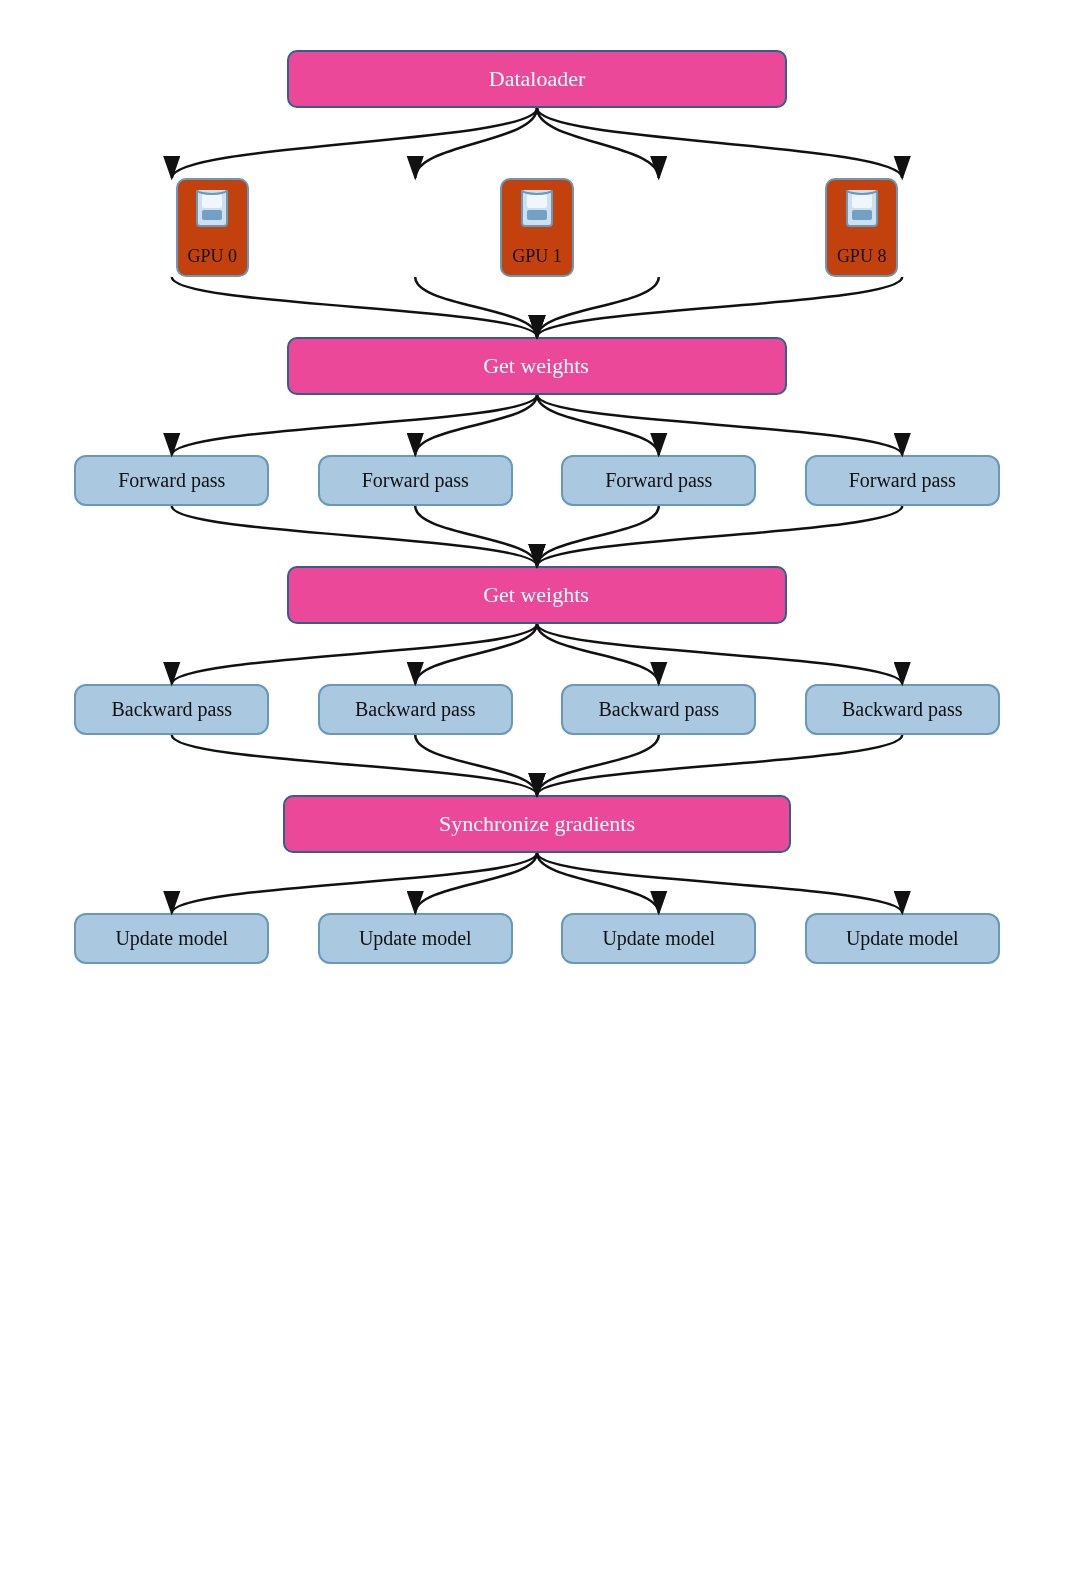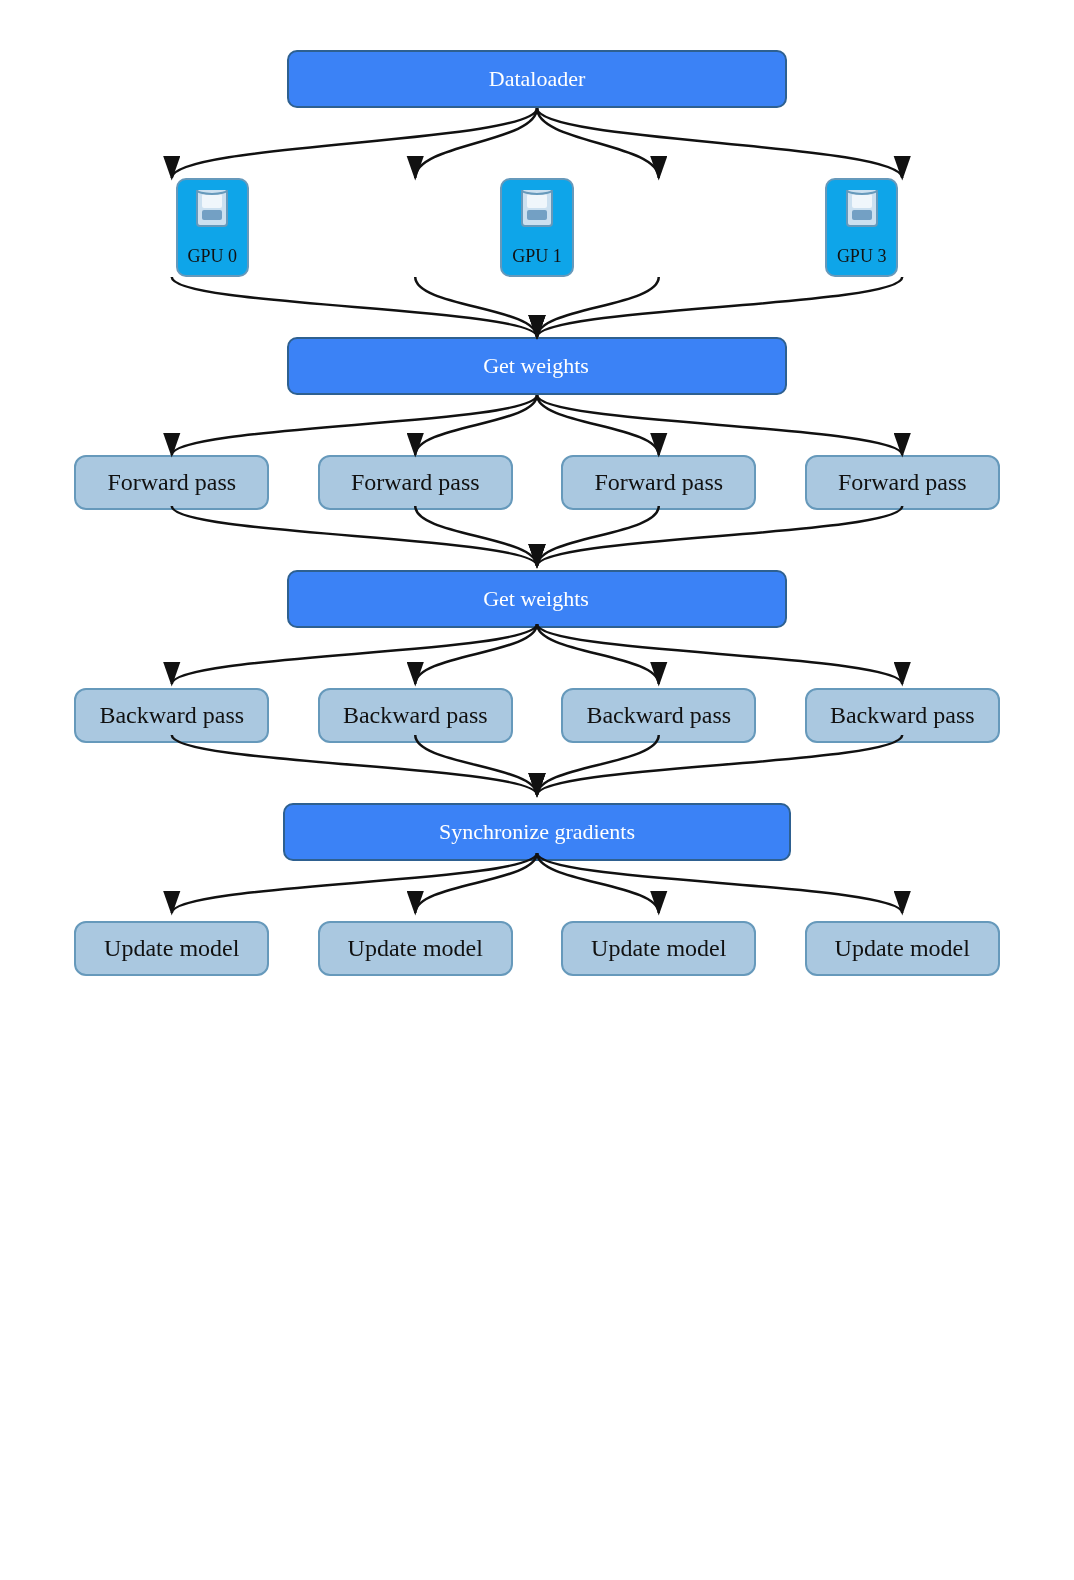--- a/index.html
+++ b/index.html
@@ -17,39 +17,39 @@
       position: relative;
       display: flex;
       flex-direction: column;
       align-items: center;
       padding: 30px 20px 40px;
       gap: 0;
     }
 
     
     .box-dark {
-      background: #3b82f6;
+      background: #ec4899;
       border: 2px solid #2e6090;
       border-radius: 10px;
       color: #fff;
       font-size: 22px;
       text-align: center;
       padding: 14px 30px;
     }
     .box-light {
       background: #aac8e0;
       border: 2px solid #6699bb;
       border-radius: 12px;
       color: #111;
-      font-size: 24px;
+      font-size: 20px;
       text-align: center;
       padding: 12px 18px;
     }
     .box-gpu {
-      background: #0ea5e9;
+      background: #c2410c;
       border: 2px solid #6699bb;
       border-radius: 10px;
       color: #111;
       font-size: 18px;
       text-align: center;
       padding: 10px 10px 8px;
       display: flex;
       flex-direction: column;
       align-items: center;
       gap: 6px;
@@ -173,21 +173,21 @@
       </div>
     </div>
     <div class="gpu-item">
       <div class="box-gpu">
         <svg width="38" height="50">
           <rect x="4" y="0" width="30" height="36" rx="3" fill="#cce0f0" stroke="#6699bb" stroke-width="2"></rect>
           <rect x="9" y="4" width="20" height="14" rx="2" fill="#fff" opacity="0.7"></rect>
           <rect x="9" y="20" width="20" height="10" rx="2" fill="#4d85b0" opacity="0.7"></rect>
           <ellipse cx="19" cy="0" rx="15" ry="4" fill="#cce0f0" stroke="#6699bb" stroke-width="2"></ellipse>
         </svg>
-        <span>GPU 3</span>
+        <span>GPU 8</span>
       </div>
     </div>
   </div>
 
   <div style="height:60px;"></div>
 
   <div>
     <div class="box-dark get-weights-box">
       <span>Get weights</span>
     </div>

